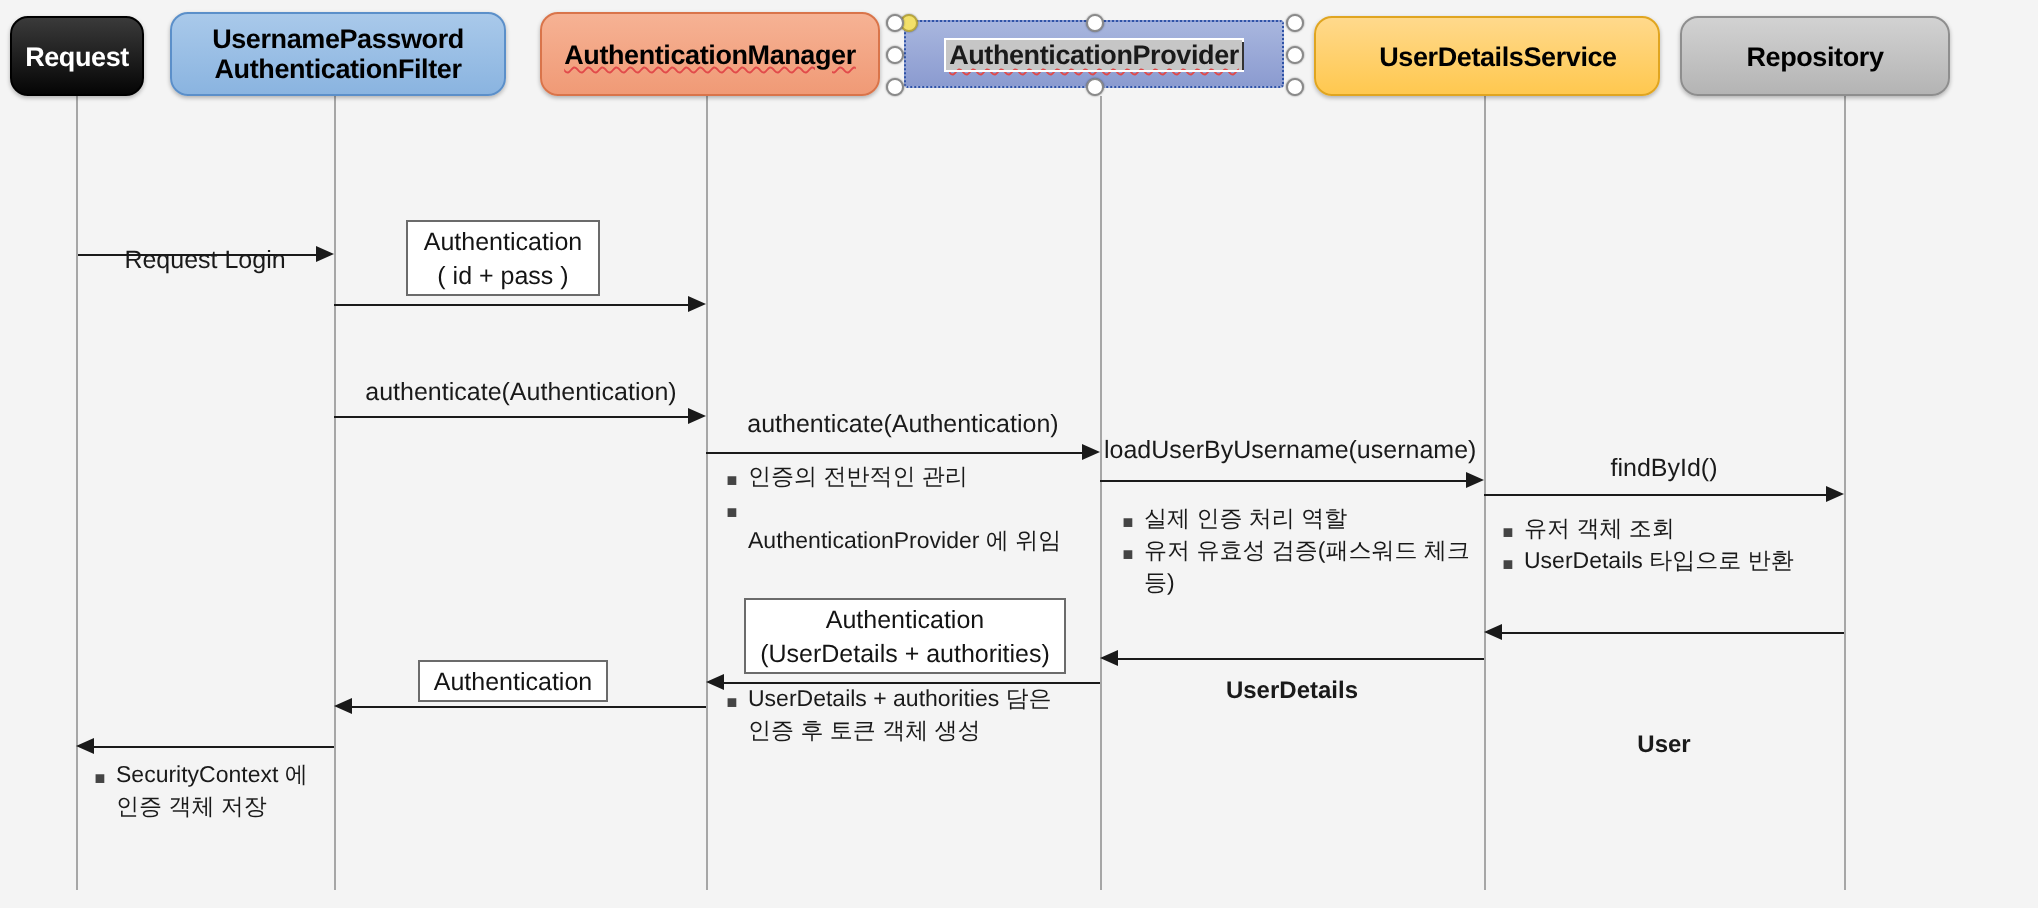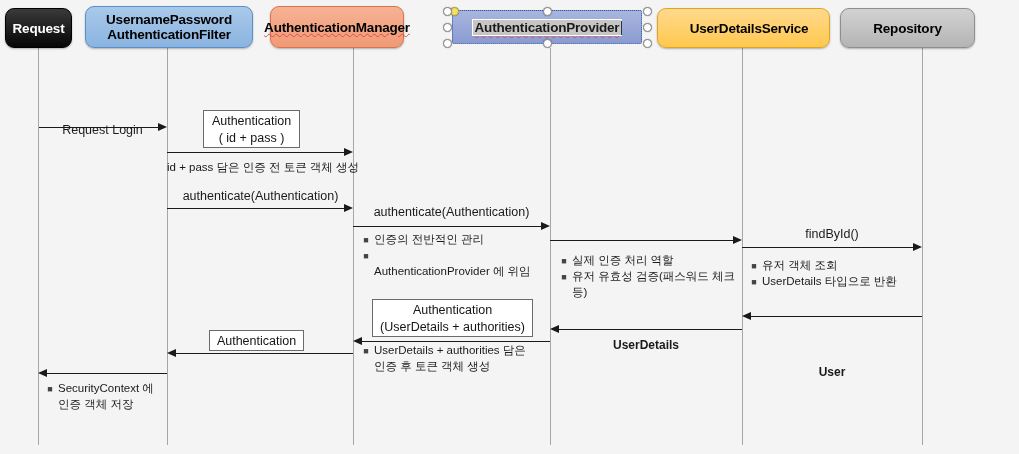--- a/index.html
+++ b/index.html
@@ -204,21 +204,21 @@
     <span>Request</span>
   </div>
 
   <div class="actor-box actor-filter" style="left:85px; top:6px; width:168px; height:42px;">
     <span>
       <span>UsernamePassword</span><br>
       <span>AuthenticationFilter</span>
     </span>
   </div>
 
-  <div class="actor-box actor-manager" style="left:270px; top:6px; width:134px; height:42px;">
+  <div class="actor-box actor-manager" style="left:270px; top:6px; width:170px; height:42px;">
     <span class="squiggle">AuthenticationManager</span>
   </div>
 
   <div class="actor-box actor-provider" style="left:452px; top:10px; width:190px; height:34px;">
     <span class="sel-text">
       <span>AuthenticationProvider</span><span class="caret"></span>
     </span>
   </div>
   <div class="handle rot" style="left:450px; top:7px;"></div>
   <div class="handle" style="left:443px; top:7px;"></div>
@@ -242,41 +242,41 @@
   <div class="msg-line" style="left:39px; top:127px; width:119px;"></div>
   <div class="arrowhead right" style="left:158px; top:123px;"></div>
 
   <div class="note-box" style="left:203px; top:110px; width:97px; height:38px;">
     <div>Authentication</div>
     <div>( id + pass )</div>
   </div>
 
   <div class="msg-line" style="left:167px; top:152px; width:177px;"></div>
   <div class="arrowhead right" style="left:344px; top:148px;"></div>
-  <div class="msg-label" style="left:167px; top:160px; width:187px; font-size:11.5px;">id + pass 담은 인증 전 토큰 객체 생성</div>
 
   <div class="msg-label" style="left:167px; top:189px; width:187px;">authenticate(Authentication)</div>
   <div class="msg-line" style="left:167px; top:208px; width:177px;"></div>
   <div class="arrowhead right" style="left:344px; top:204px;"></div>
 
   <div class="msg-label" style="left:353px; top:205px; width:197px;">authenticate(Authentication)</div>
   <div class="msg-line" style="left:353px; top:226px; width:188px;"></div>
   <div class="arrowhead right" style="left:541px; top:222px;"></div>
 
   <div class="bullets" style="left:358px; top:232px; width:190px;">
     <div class="row">
       <span class="bul">■</span>
       <span class="txt">인증의 전반적인 관리</span>
     </div>
     <div class="row">
       <span class="bul">■</span>
     </div>
     <div class="cont">AuthenticationProvider 에 위임</div>
   </div>
 
+  <div class="msg-label" style="left:552px; top:218px; width:190px; text-align:left;">loadUserByUsername(username)</div>
   <div class="msg-line" style="left:550px; top:240px; width:183px;"></div>
   <div class="arrowhead right" style="left:733px; top:236px;"></div>
 
   <div class="bullets" style="left:556px; top:253px; width:186px;">
     <div class="row">
       <span class="bul">■</span>
       <span class="txt">실제 인증 처리 역할</span>
     </div>
     <div class="row">
       <span class="bul">■</span>

